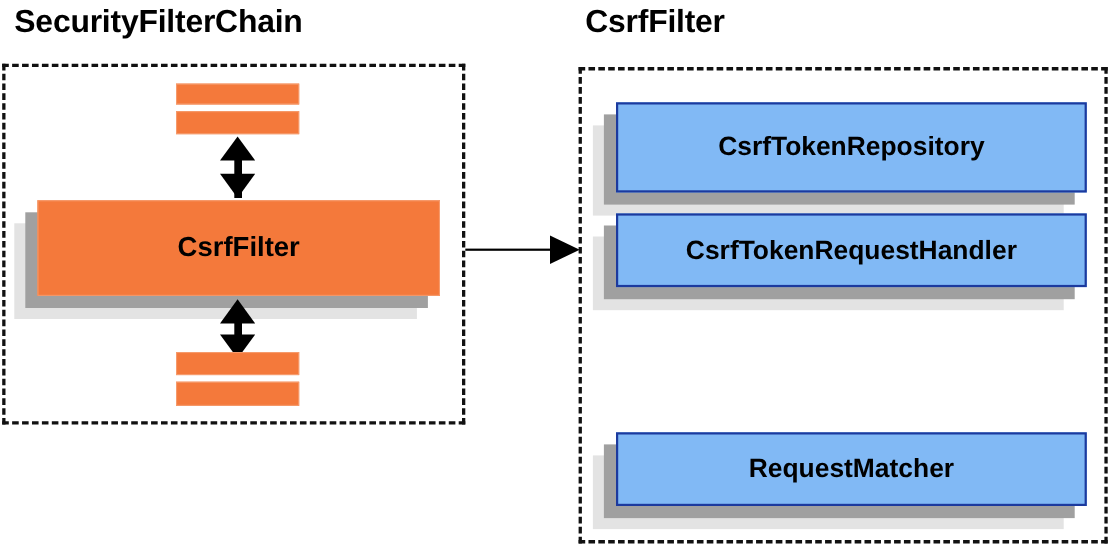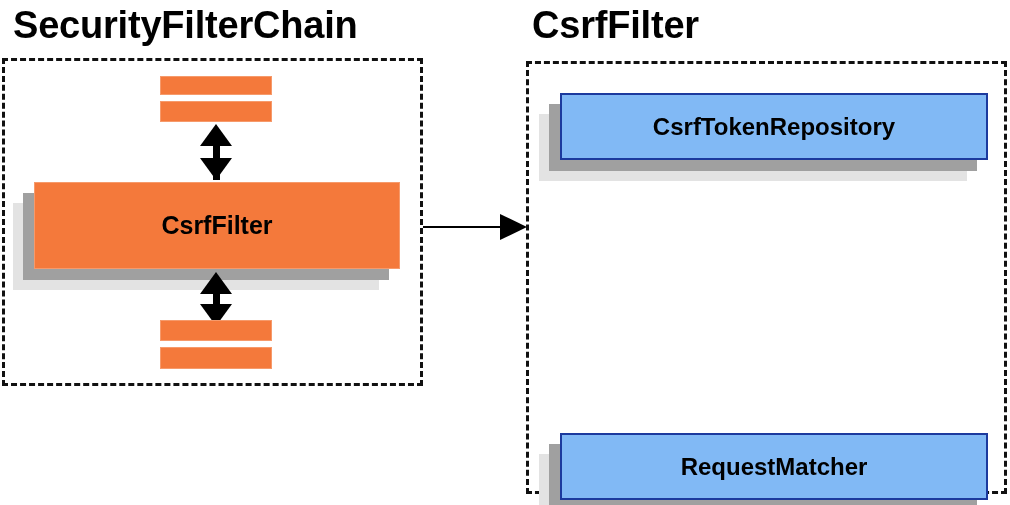--- a/index.html
+++ b/index.html
@@ -16,21 +16,21 @@
   }
   .canvas {
     position: absolute;
     left: 0; top: 0;
     width: 1010px;
     height: 505px;
   }
   .panel-title {
     position: absolute;
     font-weight: bold;
-    font-size: 38px;
+    font-size: 29px;
     color: #000000;
     white-space: nowrap;
     letter-spacing: -0.2px;
   }
   #title-left  { left: 13px;  top: 4px; }
   #title-right { left: 532px; top: 4px; }
 
   .dashed-box {
     position: absolute;
     box-sizing: border-box;
@@ -159,31 +159,38 @@
 
   <div>
     <div class="hshaft" style="left:423px; top:226px; width:80px;"></div>
     <div class="arrowhead right" style="left:500px; top:214px;"></div>
   </div>
 
   <div class="panel-title" id="title-right">CsrfFilter</div>
 
   <div class="dashed-box" id="box-right"></div>
 
-  <div class="node blue" style="left:560px; top:93px; width:428px; height:67px;">
+  <div class="node blue" style="left:560px; top:93px; width:428px; height:82px;">
     <div class="sh-far"></div>
     <div class="sh-near"></div>
     <div class="face">
       <span class="label">CsrfTokenRepository</span>
     </div>
   </div>
 
+  <div class="node blue" style="left:560px; top:194px; width:428px; height:67px;">
+    <div class="sh-far"></div>
+    <div class="sh-near"></div>
+    <div class="face">
+      <span class="label">CsrfTokenRequestHandler</span>
+    </div>
+  </div>
 
 
-  <div class="node blue" style="left:560px; top:393px; width:428px; height:67px;margin-top:40px;">
+  <div class="node blue" style="left:560px; top:393px; width:428px; height:67px;">
     <div class="sh-far"></div>
     <div class="sh-near"></div>
     <div class="face">
       <span class="label">RequestMatcher</span>
     </div>
   </div>
 
 </div>
 
 </body></html>

